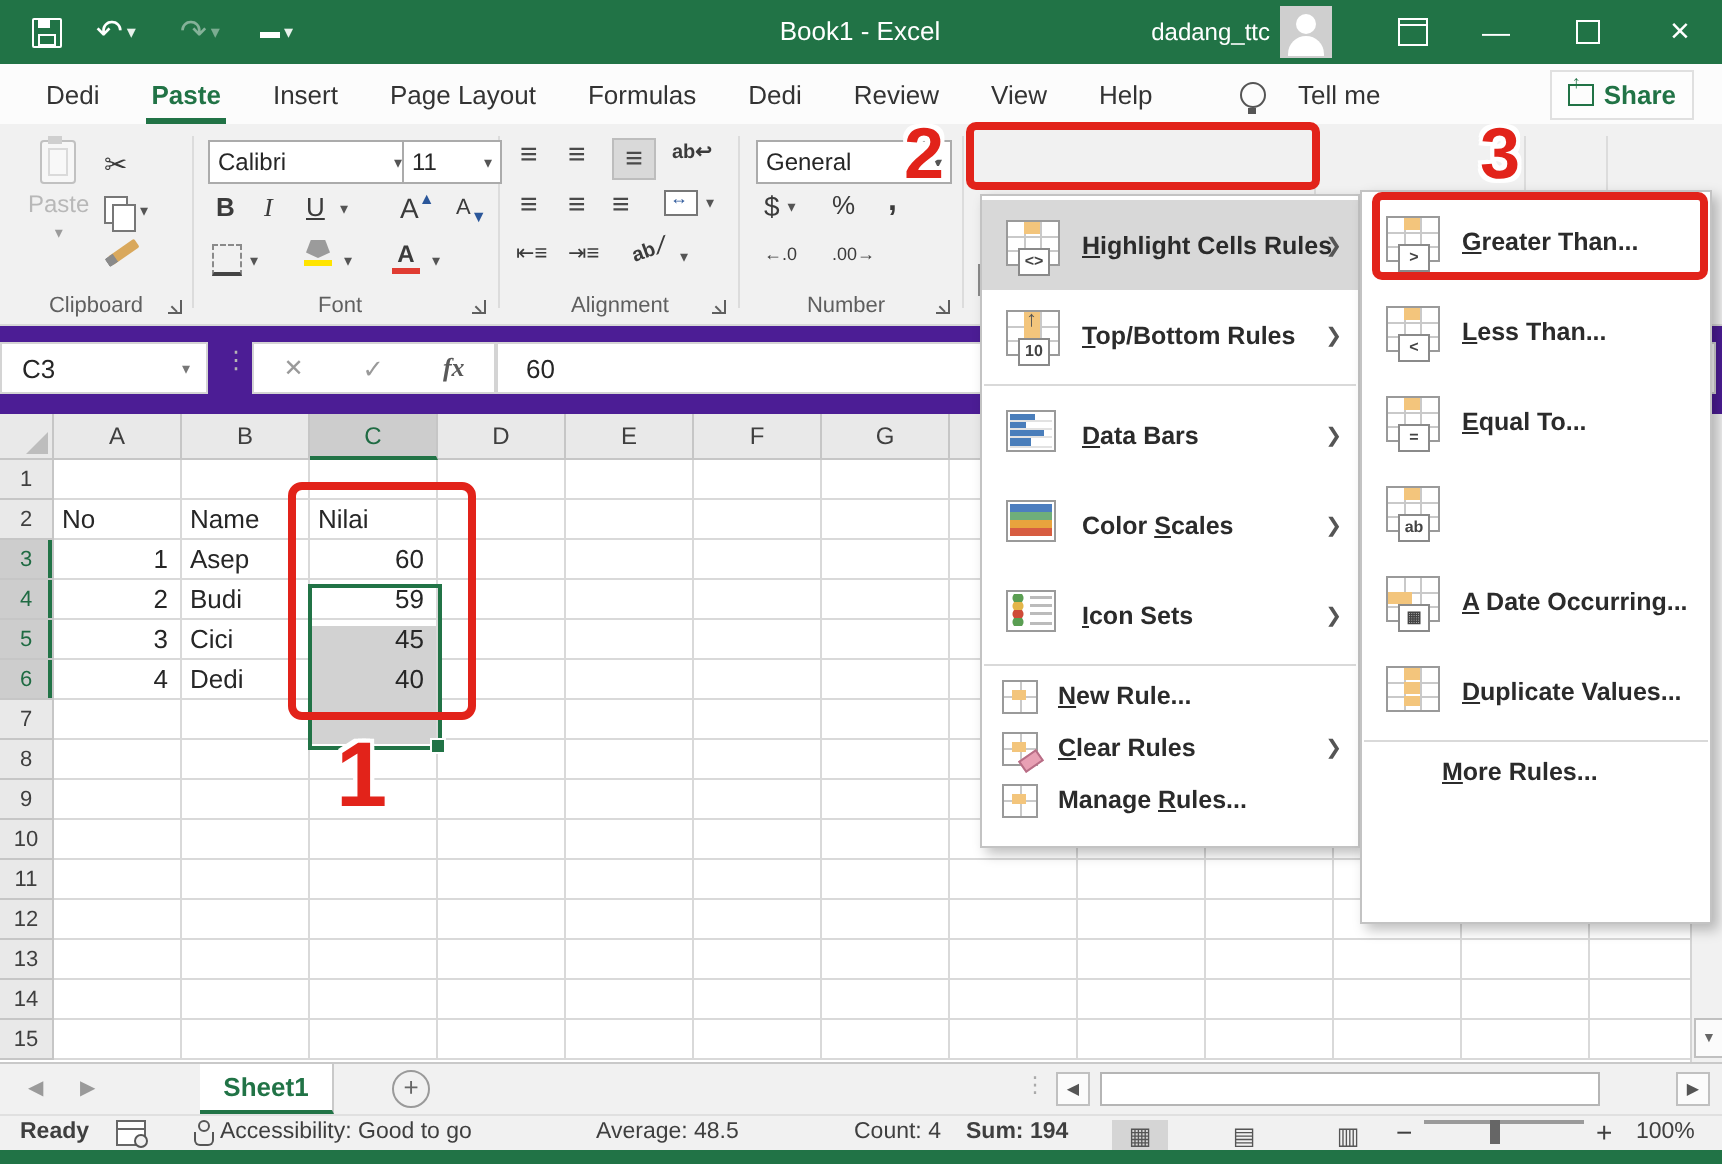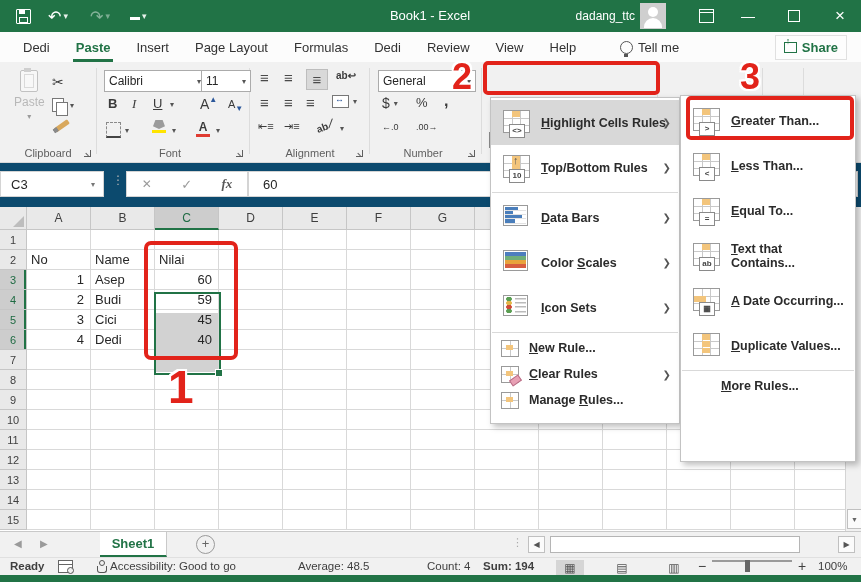--- a/index.html
+++ b/index.html
@@ -22,21 +22,21 @@
   .winbtn{position:absolute;top:0;width:36px;height:32px;display:flex;align-items:center;justify-content:center;color:#fff;font-size:14px;}
   .ribopts{width:13px;height:12px;border:1.4px solid #fff;position:relative;}
   .ribopts::before{content:"";position:absolute;left:0;top:2px;width:13px;height:1.4px;background:#fff;}
   .maxbox{width:10px;height:10px;border:1.4px solid #fff;}
   
   #tabrow{position:absolute;left:0;top:32px;width:861px;height:30px;background:#fcfcfc;border-bottom:1px solid #e4e4e4;}
   #tab-strip{position:absolute;left:10px;top:0;height:30px;display:flex;align-items:center;}
   .rtab{padding:0 13px;height:29px;line-height:29px;font-size:13px;color:#333;position:relative;}
   .rtab.active{color:var(--excel-green);font-weight:bold;}
   .rtab.active::after{content:"";position:absolute;left:10px;right:10px;bottom:0;height:3px;background:var(--excel-green);}
-  #tellme{position:absolute;left:620px;top:0;height:30px;display:flex;align-items:center;gap:5px;color:#333;}
+  #tellme{position:absolute;left:620px;top:0;height:30px;display:flex;align-items:center;gap:16px;color:#333;}
   .bulb{width:11px;height:11px;border:1.4px solid #555;border-radius:50%;position:relative;}
   .bulb::after{content:"";position:absolute;left:2.5px;bottom:-4px;width:4px;height:3px;background:#555;}
   #sharebtn{position:absolute;right:14px;top:3px;height:23px;display:flex;align-items:center;gap:5px;color:var(--excel-green);font-weight:bold;border:1px solid #e0e0e0;padding:0 8px;background:#fdfdfd;}
   .shareic{width:11px;height:9px;border:1.3px solid var(--excel-green);position:relative;}
   .shareic::after{content:"↑";position:absolute;left:1px;top:-7px;font-size:9px;color:var(--excel-green);}
   
   #ribbon{position:absolute;left:0;top:62px;width:861px;height:100px;background:#f1f1f1;border-bottom:1px solid #d8d8d8;}
   .vsep{position:absolute;top:6px;bottom:8px;width:1px;background:#dcdcdc;}
   .grouplabel{position:absolute;bottom:3px;font-size:11px;color:#5f5f5f;text-align:center;}
   .launcher{position:absolute;bottom:4px;width:10px;height:10px;}
@@ -68,21 +68,21 @@
       linear-gradient(#4a7ebb,#4a7ebb) 8px 8px/7px 4px no-repeat,
       linear-gradient(#c9c9c9,#c9c9c9) 0 50%/100% 1px no-repeat,
       linear-gradient(#c9c9c9,#c9c9c9) 50% 0/1px 100% no-repeat,#fff;}
   .mini-sheet2{width:15px;height:14px;border:1px solid #8a8a8a;background:
       linear-gradient(#8fbb8f,#8fbb8f) 0 0/100% 4px no-repeat,
       linear-gradient(#c9c9c9,#c9c9c9) 0 50%/100% 1px no-repeat,
       linear-gradient(#c9c9c9,#c9c9c9) 50% 0/1px 100% no-repeat,#fff;}
   .magnifier{position:absolute;left:776px;top:71px;width:11px;height:11px;border:2px solid #2d6da8;border-radius:50%;}
   .magnifier::after{content:"";position:absolute;left:-5px;top:9px;width:7px;height:2px;background:#2d6da8;transform:rotate(35deg);}
   
-  #formularow{position:absolute;left:0;top:163px;width:861px;height:44px;background:#0c4a6e;}
+  #formularow{position:absolute;left:0;top:163px;width:861px;height:44px;background:#4c1d95;}
   #namebox{position:absolute;left:0;top:8px;width:104px;height:26px;background:#fff;border:1px solid #d4d4d4;line-height:26px;padding-left:10px;box-sizing:border-box;font-size:13px;}
   #namebox .arr{position:absolute;right:8px;top:0;font-size:8px;color:#777;}
   #fxcluster{position:absolute;left:126px;top:8px;width:122px;height:26px;background:#fff;border:1px solid #d4d4d4;box-sizing:border-box;display:flex;align-items:center;justify-content:space-around;color:#9a9a9a;}
   #fbinput{position:absolute;left:248px;top:8px;width:610px;height:26px;background:#fff;border:1px solid #d4d4d4;box-sizing:border-box;line-height:26px;padding-left:14px;font-size:13px;}
   #fb-dots{position:absolute;left:112px;top:10px;color:#b5b5b5;font-size:12px;}
   
   #sheet{position:absolute;left:0;top:207px;width:845px;height:324px;background:#fff;}
   #corner{position:absolute;left:0;top:0;width:27px;height:23px;background:#e9e9e9;border-right:1px solid #c6c6c6;border-bottom:1px solid #c6c6c6;box-sizing:border-box;}
   #corner::after{content:"";position:absolute;right:2px;bottom:2px;border-left:11px solid transparent;border-bottom:11px solid #bdbdbd;}
   #col-headers{position:absolute;left:27px;top:0;height:23px;display:flex;}
@@ -534,21 +534,20 @@
           <div class="badge">=</div>
         </span>
         <span><u>E</u>qual To...</span>
       </div>
       <div class="mitem big">
         <span class="gic">
           <div class="grid"></div>
           <div class="fcell" style="left: 11px; top: 2px; width: 8px; height: 6px; background: rgb(243, 197, 124);"></div>
           <div class="badge">ab</div>
         </span>
-        <span><u>T</u>ext that Contains...</span>
       </div>
       <div class="mitem big">
         <span class="gic">
           <div class="grid"></div>
           <div class="fcell" style="left: 3px; top: 9px; width: 12px; height: 6px; background: rgb(243, 197, 124);"></div>
           <div class="badge">▦</div>
         </span>
         <span><u>A</u> Date Occurring...</span>
       </div>
       <div class="mitem big">

